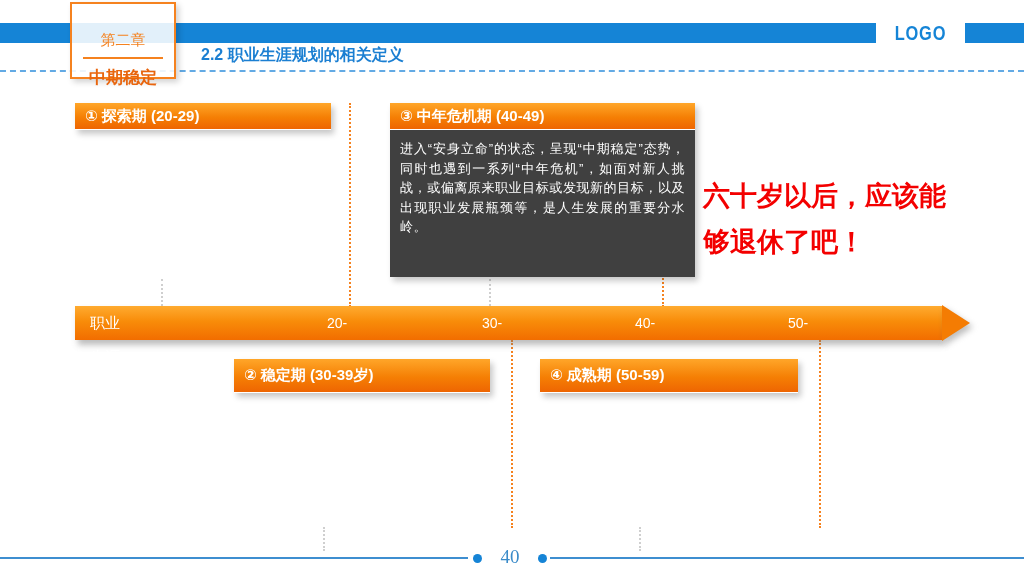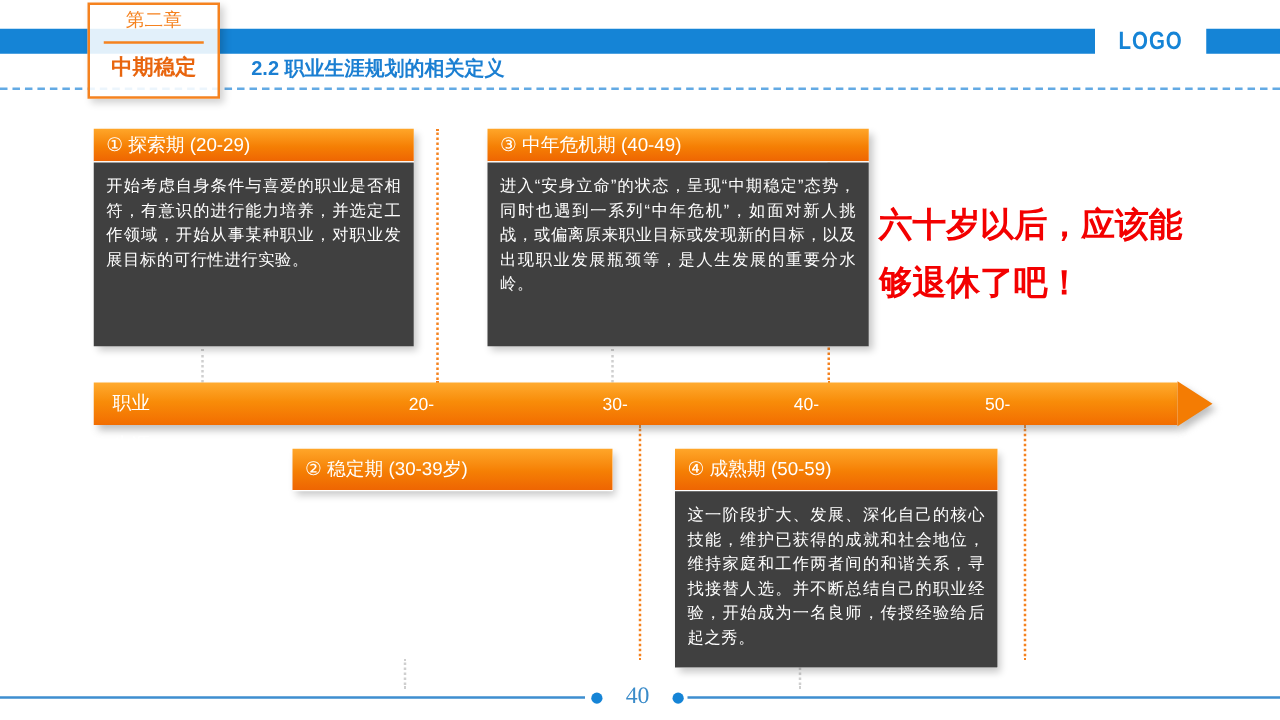--- a/index.html
+++ b/index.html
@@ -20,36 +20,36 @@
     color:#1584d6;font-weight:bold;font-size:20px;letter-spacing:1px;
     transform:scaleX(.82);
   }
   .chapter-tab{
     left:70px;top:2px;width:106px;height:77px;
     background:rgba(255,255,255,.88);
     border:2px solid #f5821f;z-index:5;
     box-shadow:3px 3px 6px rgba(0,0,0,.18);
     text-align:center;box-sizing:border-box;
   }
-  .chapter-tab .num{margin-top:3px;font-size:15px;color:#f5821f;}
+  .chapter-tab .num{margin-top:27px;font-size:15px;color:#f5821f;}
   .chapter-tab .divider{width:80px;margin:7px auto 0;border-top:2px solid #f5821f;}
   .chapter-tab .sub{margin-top:7px;font-size:17px;font-weight:bold;color:#e8650e;}
   .section-title{left:201px;top:45px;font-size:16px;font-weight:bold;color:#1b7fd2;text-align:center;}
   .dash-line{left:0;top:70px;width:1024px;height:0;border-top:2px dashed #63aae4;}
 
   
   .dot-orange{width:0;border-left:2px dotted #f5821f;}
   .dot-gray{width:0;border-left:2px dotted #cfcfcf;}
 
   
   .stage-box{box-shadow:3px 4px 6px rgba(0,0,0,.22);z-index:3;}
   .stage-head{
     height:27px;display:flex;align-items:center;
     padding-left:10px;box-sizing:border-box;
-    font-size:15px;font-weight:normal;color:#ffffff;
+    font-size:15px;font-weight:bold;color:#ffffff;
     background:linear-gradient(180deg,#ffa629 0%,#f57f04 55%,#ee6502 100%);
     border-bottom:1px solid #ffffff;
   }
   .stage-body{
     background:#404040;color:#ffffff;
     font-size:13px;line-height:19.5px;letter-spacing:.5px;
     padding:9px 10px;box-sizing:border-box;text-align:justify;overflow:hidden;
   }
   .box-explore{left:75px;top:103px;width:256px;}
   .box-crisis{left:390px;top:103px;width:305px;}
@@ -72,21 +72,21 @@
     border-left:28px solid #f47c03;
     filter:drop-shadow(3px 4px 3px rgba(110,110,110,.45));
   }
   .arrow-label{position:absolute;top:0;height:34px;line-height:34px;color:#ffffff;}
   .tl-title{left:15px;font-size:15px;}
   .tl-age{font-size:14px;}
   .age-0{left:252px;} .age-1{left:407px;} .age-2{left:560px;} .age-3{left:713px;}
 
   
   .quote{
-    left:703px;top:157px;width:252px;
+    left:703px;top:173px;width:252px;
     font-size:27px;font-weight:bold;color:#f30000;line-height:46px;
   }
 
   
   .footer-line{top:557px;height:0;border-top:2px solid #3e8ed0;}
   .fl-left{left:0;width:468px;}
   .fl-right{left:550px;width:474px;}
   .footer-dot{top:554px;width:9px;height:9px;border-radius:50%;background:#1584d6;}
   .fd-left{left:473px;} .fd-right{left:538px;}
   .page-num{
@@ -115,35 +115,33 @@
 <div class="abs dot-orange" style="left:662px;top:103px;height:204px;"></div>
 <div class="abs dot-orange" style="left:511px;top:340px;height:188px;"></div>
 <div class="abs dot-orange" style="left:819px;top:340px;height:188px;"></div>
 <div class="abs dot-gray" style="left:161px;top:279px;height:27px;"></div>
 <div class="abs dot-gray" style="left:489px;top:279px;height:27px;"></div>
 <div class="abs dot-gray" style="left:323px;top:527px;height:24px;"></div>
 <div class="abs dot-gray" style="left:639px;top:527px;height:24px;"></div>
 
 <div class="abs stage-box box-explore">
   <div class="stage-head">① 探索期 (20-29)</div>
-  <div class="stage-body">开始考虑自身条件与喜爱的职业是否相符，有意识的进行能力培养，并选定工作领域，开始从事某种职业，对职业发展目标的可行性进行实验。</div>
 </div>
 
 <div class="abs stage-box box-crisis">
   <div class="stage-head">③ 中年危机期 (40-49)</div>
   <div class="stage-body">进入“安身立命”的状态，呈现“中期稳定”态势，同时也遇到一系列“中年危机”，如面对新人挑战，或偏离原来职业目标或发现新的目标，以及出现职业发展瓶颈等，是人生发展的重要分水岭。</div>
 </div>
 
 <div class="abs stage-box box-stable">
   <div class="stage-head">② 稳定期 (30-39岁)</div>
 </div>
 
 <div class="abs stage-box box-mature">
   <div class="stage-head">④ 成熟期 (50-59)</div>
-  <div class="stage-body">这一阶段扩大、发展、深化自己的核心技能，维护已获得的成就和社会地位，维持家庭和工作两者间的和谐关系，寻找接替人选。并不断总结自己的职业经验，开始成为一名良师，传授经验给后起之秀。</div>
 </div>
 
 <div class="abs arrow-wrap">
   <div class="arrow-bar"></div>
   <div class="arrow-tip"></div>
   <div class="arrow-label tl-title">职业生涯发展阶段（参考）</div>
   <div class="arrow-label tl-age age-0">20-29 岁</div>
   <div class="arrow-label tl-age age-1">30-39 岁</div>
   <div class="arrow-label tl-age age-2">40-49 岁</div>
   <div class="arrow-label tl-age age-3">50-59 岁</div>

